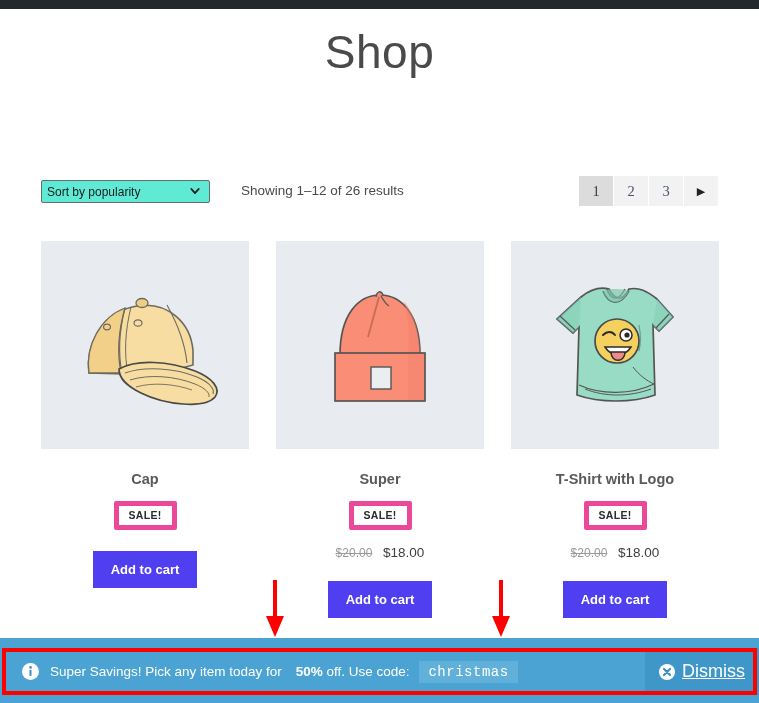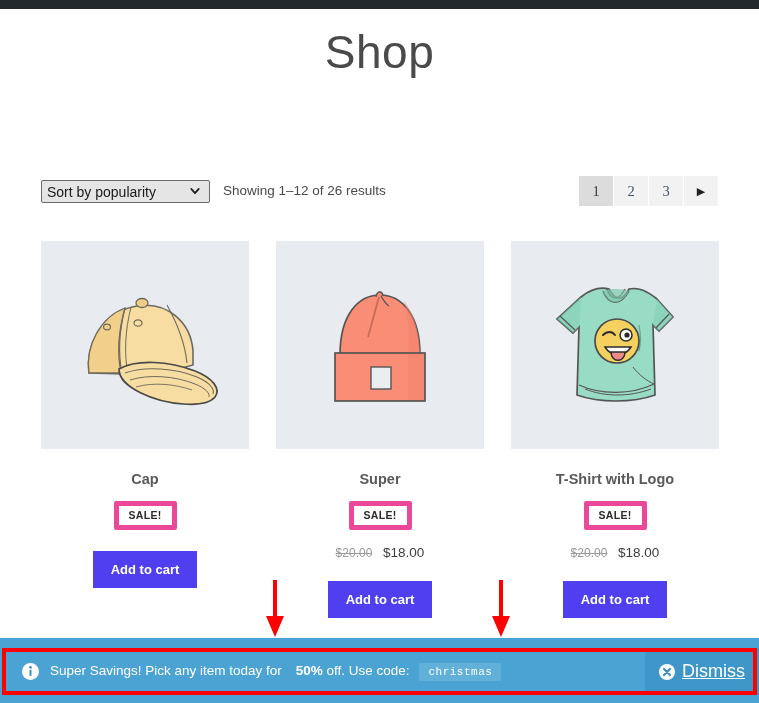--- a/index.html
+++ b/index.html
@@ -47,43 +47,43 @@
     width: 759px;
     height: 34px;
   }
 
   #sort-select {
     position: absolute;
     left: 41px;
     top: 0px;
     width: 169px;
     height: 23px;
-    font-size: 14px;
+    font-size: 12px;
     font-family: "Liberation Sans", sans-serif;
     color: #1a1a1a;
-    background: #e5e5e5;
+    background: #5eead4;
     border: 1px solid #6b6b6b;
     border-radius: 2px;
     padding: 0 18px 0 5px;
     appearance: none;
     -webkit-appearance: none;
   }
   #sort-select-wrap { position: absolute; left: 0; top: 0; }
   #sort-caret {
     position: absolute;
     left: 190px;
     top: 6px;
     width: 10px; height: 10px;
     pointer-events: none;
   }
   #sort-caret svg { display: block; }
 
   #result-count {
     position: absolute;
-    left: 223px;
+    left: 241px;
     top: 3px;
     font-size: 13.5px;
     color: #4a4a4a;
   }
 
   
   #pagination {
     position: absolute;
     right: 41px;
     top: -4px;
@@ -232,21 +232,21 @@
     font-size: 13.5px;
     color: #ffffff;
     white-space: nowrap;
   }
   #notice-text b { font-weight: bold; margin-left: 10px; }
   #notice-code {
     display: inline-block;
     background: #61b0da;
     color: #ffffff;
     font-family: "Liberation Mono", monospace;
-    font-size: 11px;
+    font-size: 14px;
     padding: 3px 9px;
     margin-left: 10px;
     letter-spacing: 0.5px;
   }
   #notice-dismiss-area {
     width: 114px;
     height: 100%;
     background: #3f96c9;
     display: flex;
     align-items: center;

